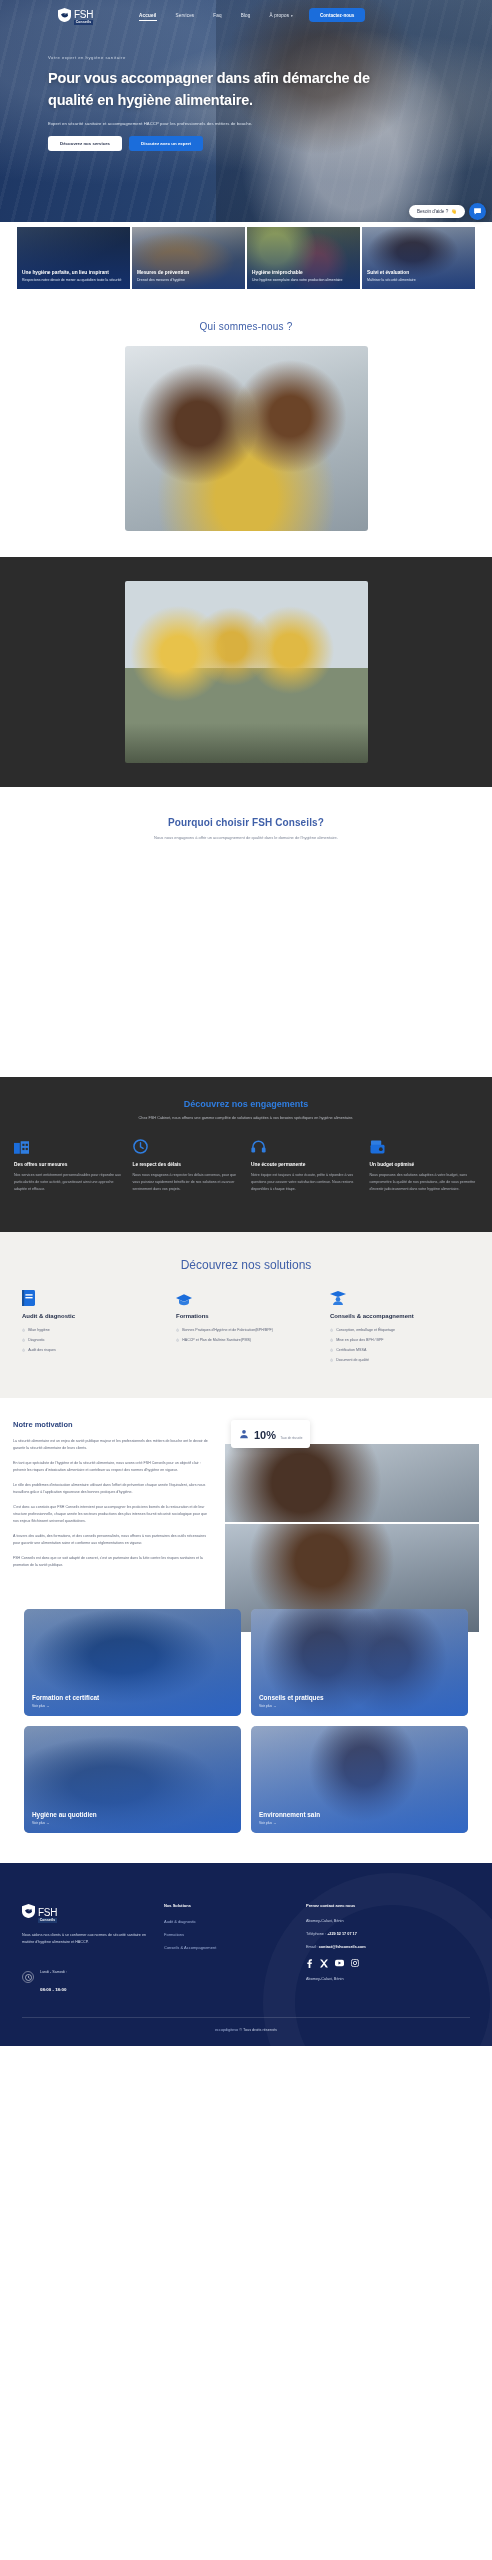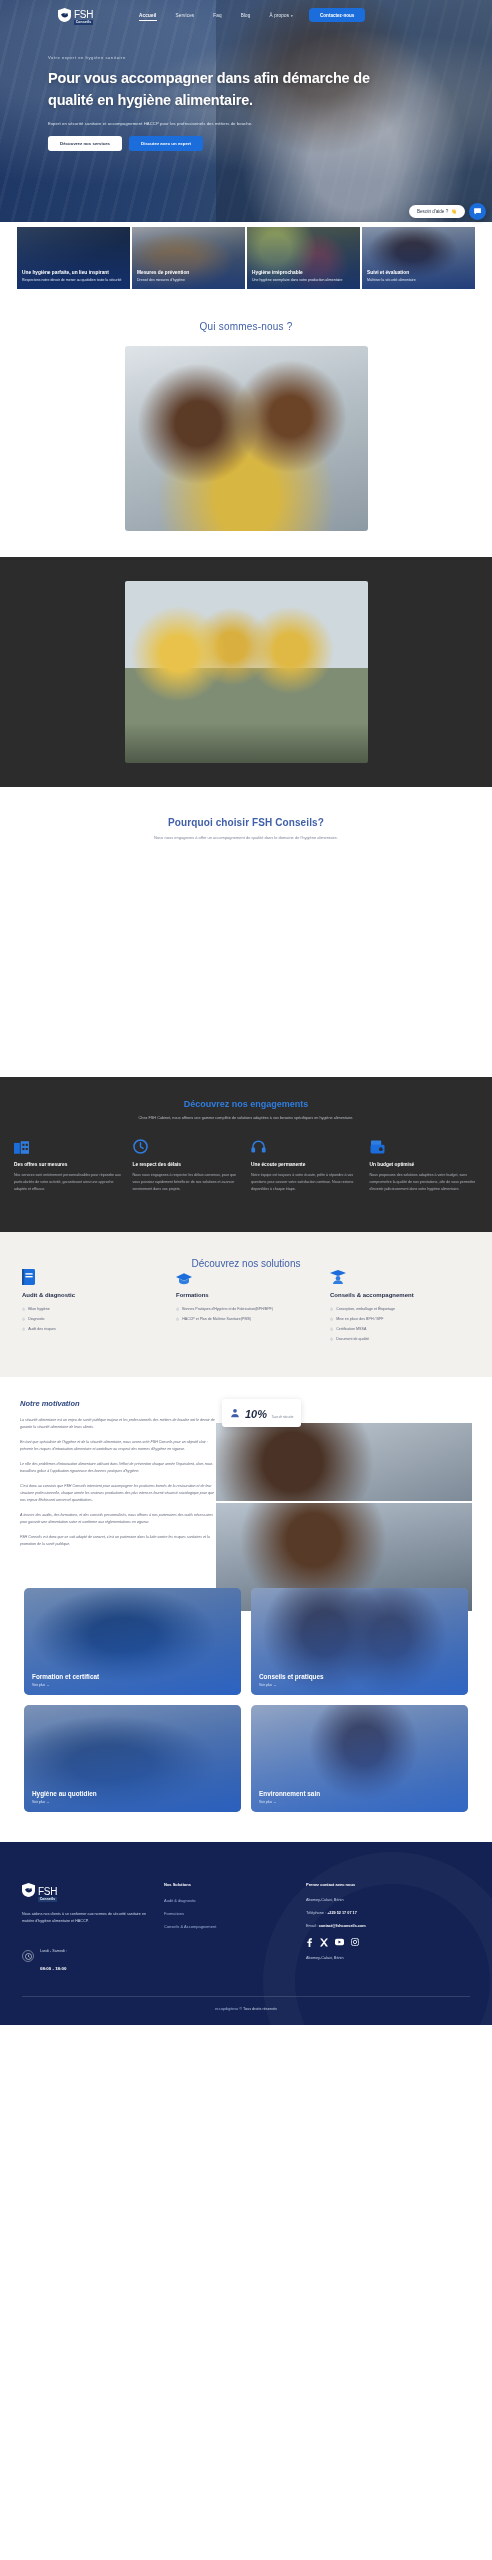--- a/index.html
+++ b/index.html
@@ -165,33 +165,33 @@
     text-align:center; font-size:3.8px; color:#b9bcc2; margin:7px auto 0; max-width:400px;
   }
   .eng-grid { display:flex; gap:10px; margin-top:19px; }
   .eng-col { flex:1; text-align:left; }
   .eng-ico { height:15px; margin-bottom:8px; display:flex; align-items:flex-end; }
   .eng-col h4 { font-size:4.8px; color:#fff; font-weight:bold; margin-bottom:5px; }
   .eng-col p { font-size:3.6px; color:#aeb2ba; line-height:1.85; }
 
   
   .sol { background:#f2f1ee; padding:26px 22px 30px; }
-  .sol h2 { text-align:center; font-size:10px; color:#3f5fa8; font-weight:normal; }
+  .sol h2 { text-align:center; font-size:12px; color:#3f5fa8; font-weight:normal; margin-bottom:18px; }
   .sol-grid { display:flex; gap:14px; }
   .sol-col { flex:1; }
   .sol-ico { height:16px; margin-bottom:6px; display:flex; align-items:flex-end; }
   .sol-col h4 { font-size:6px; color:#26304a; font-weight:bold; line-height:1.45; margin-bottom:7px; }
   .sol-col li {
     list-style:none; font-size:3.6px; color:#5d6478;
     margin-bottom:5px; display:flex; gap:3px; align-items:flex-start; line-height:1.4;
   }
   .dot-ico { color:#9aa3b5; font-size:3.6px; flex:none; }
 
   
-  .mot { display:flex; padding:22px 20px 26px; gap:0; background:#fff;font-style:italic; }
+  .mot { display:flex; padding:22px 13px 26px; gap:16px; background:#fff; }
   .mot-left { width:196px; }
   .mot-left h3 { font-size:7.5px; color:#2f4780; font-weight:bold; margin-bottom:9px; }
   .mot-left p { font-size:3.6px; color:#5e6578; line-height:1.95; margin-bottom:8px; }
   .mot-right { flex:1; position:relative; }
   .stat {
     position:absolute; left:6px; top:0; z-index:4;
     background:#fff; padding:5px 8px; border-radius:3px;
     box-shadow:0 1px 6px rgba(0,0,0,.13);
     display:flex; align-items:center; gap:5px;
   }

